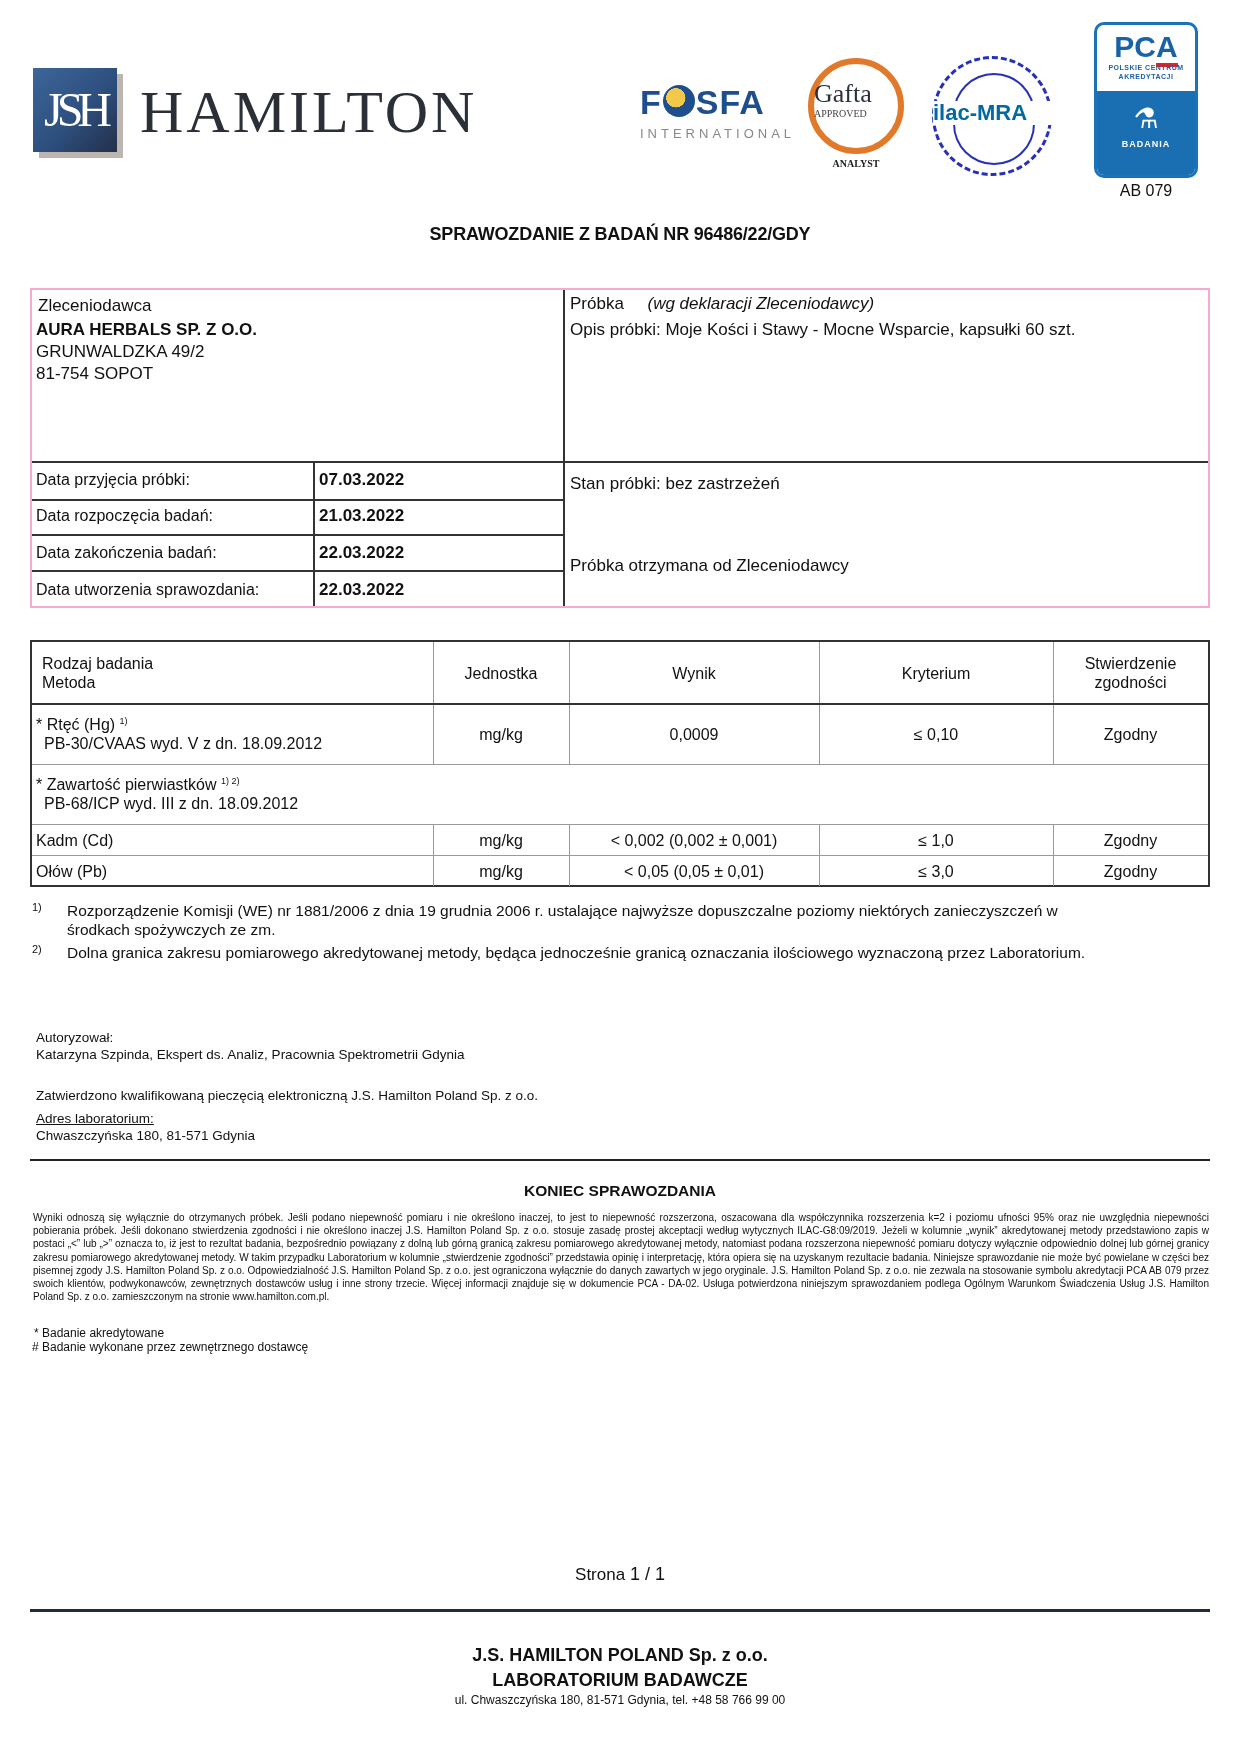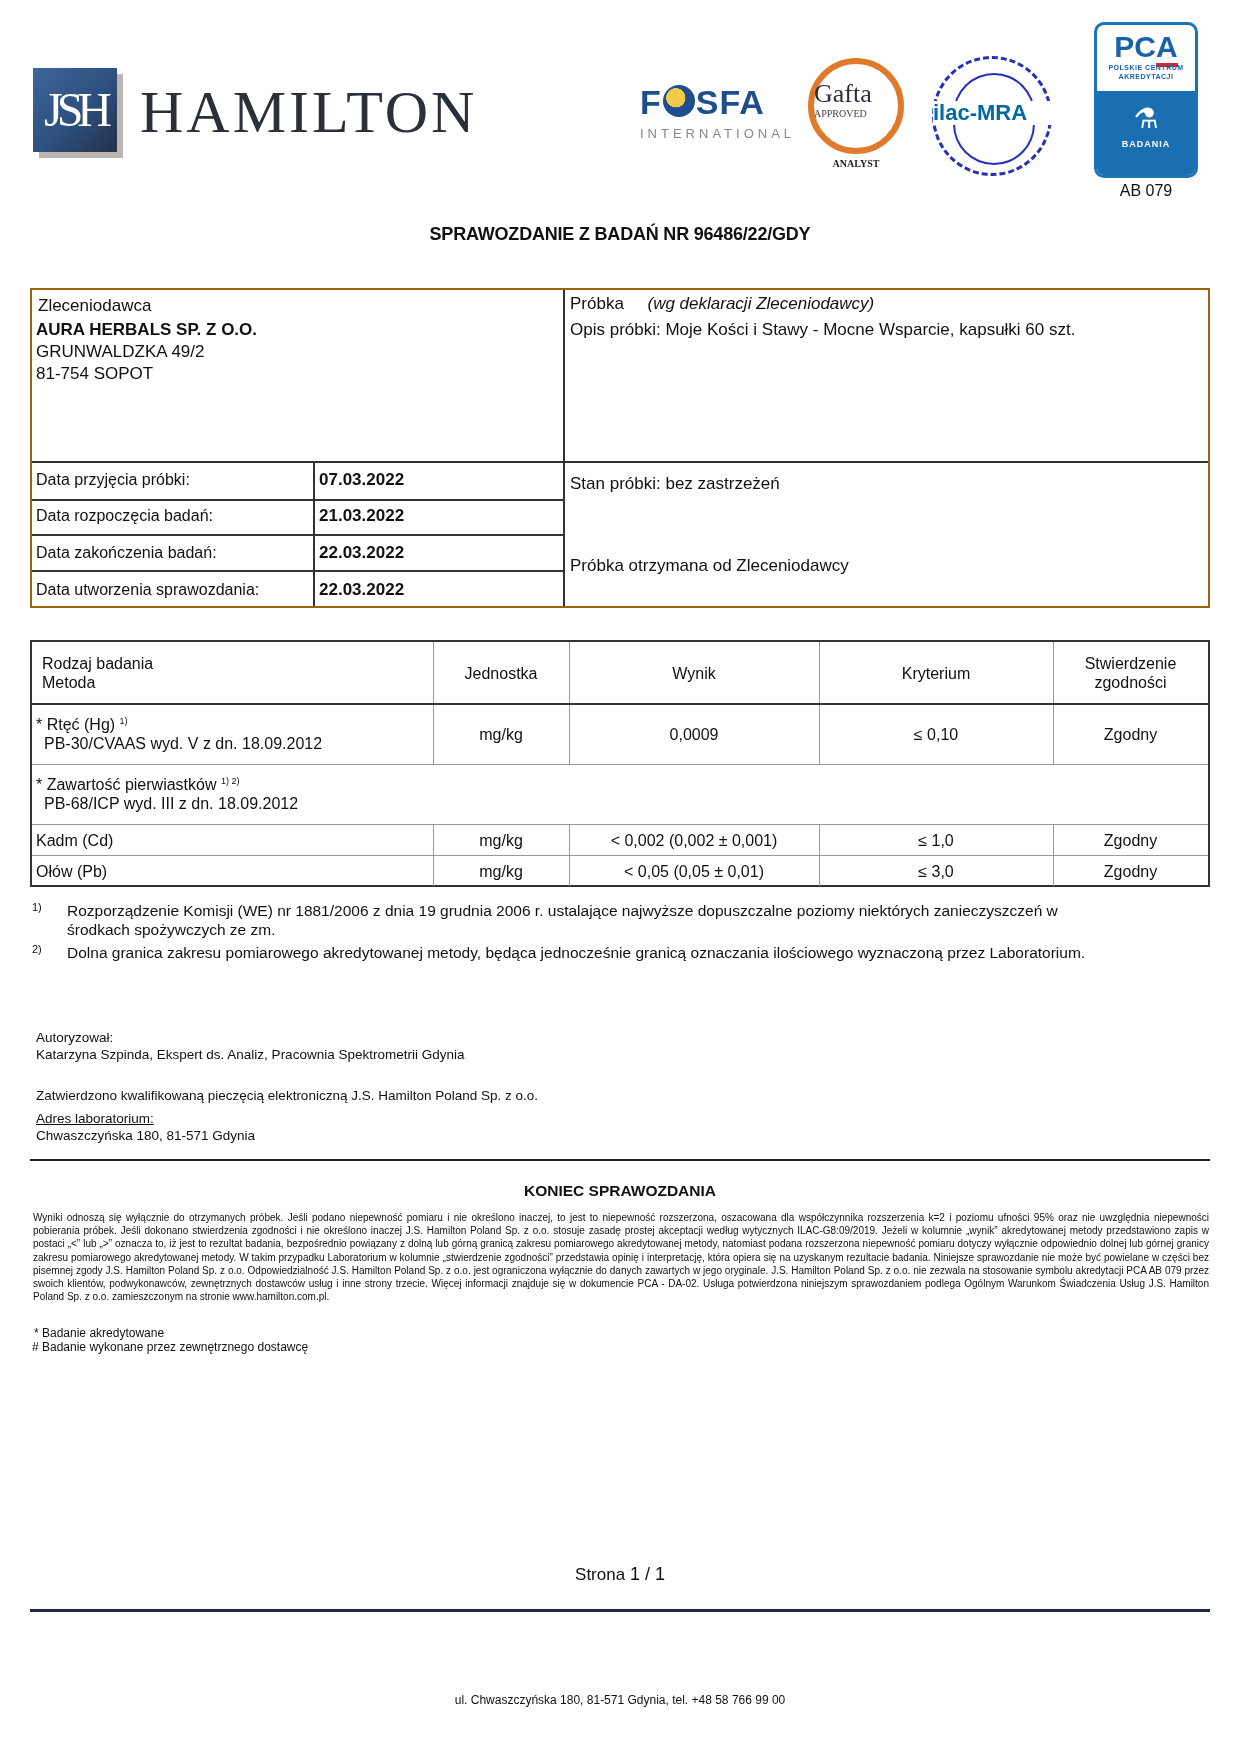--- a/index.html
+++ b/index.html
@@ -32,21 +32,21 @@
   .pca-logo .a { color:#1a62a8; border-bottom:4px solid #d6262f; }
   .pca-name { font-size:7px; font-weight:bold; color:#1a62a8; line-height:9px; letter-spacing:0.5px; }
   .pca-bottom { position:absolute; left:0; top:66px; width:100%; height:90px; background:#1a6fb3; color:#fff; text-align:center; }
   .pca-flask { font-size:28px; line-height:40px; margin-top:8px; }
   .pca-badania { font-size:9px; font-weight:bold; letter-spacing:1px; }
   .pca-ab { left:1094px; top:182px; width:104px; text-align:center; font-size:16px; color:#111; }
 
   .report-title { left:0; top:224px; width:1240px; text-align:center; font-size:18px; font-weight:bold; letter-spacing:-0.2px; }
 
   
-  .info { left:30px; top:288px; width:1180px; height:320px; border:2px solid #a16207; box-sizing:border-box;text-align:center; }
+  .info { left:30px; top:288px; width:1180px; height:320px; border:2px solid #f9a8d4; box-sizing:border-box;text-align:center; }
   .vline { position:absolute; background:#333; }
   .hline { position:absolute; background:#333; }
   .txt { position:absolute; font-size:17px; line-height:20px; white-space:nowrap; }
   .small { font-size:16px; }
   .bold { font-weight:bold; }
   .ital { font-style:italic; }
 
   
   .res { left:30px; top:640px; width:1180px; height:247px; border:2px solid #333; box-sizing:border-box; }
   .res .cell { position:absolute; font-size:16px; line-height:19px; text-align:center; }
@@ -225,14 +225,16 @@
 <div class="legend-l" style="left:32px; top:1340px;"># Badanie wykonane przez zewnętrznego dostawcę</div>
 
 <div class="abs page-num">
   <span>Strona</span>
   <span class="n">1 / 1</span>
 </div>
 
 <div class="abs bottom-rule"></div>
 
 <div class="abs company">
+  <div>J.S. HAMILTON POLAND Sp. z o.o.</div>
+  <div>LABORATORIUM BADAWCZE</div>
 </div>
 <div class="abs company-addr">ul. Chwaszczyńska 180, 81-571 Gdynia, tel. +48 58 766 99 00</div>
 
 </body></html>

